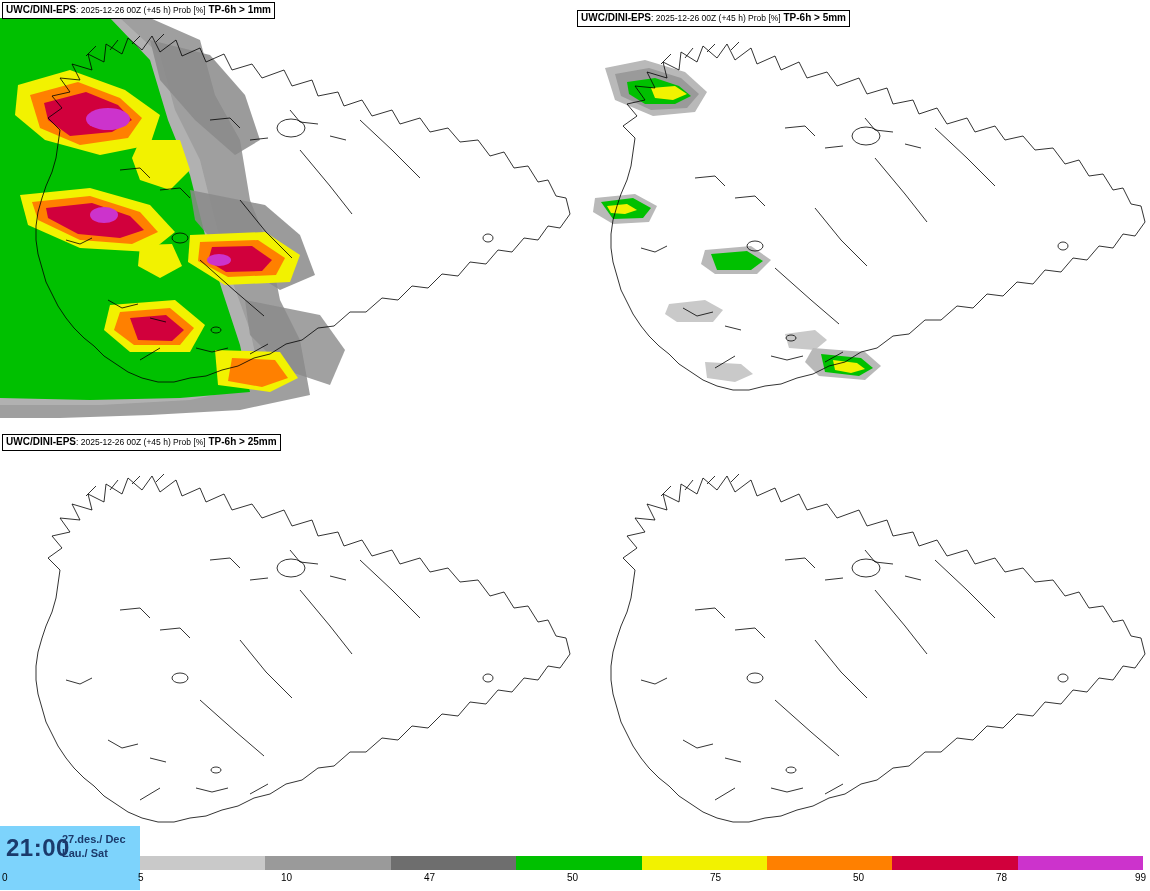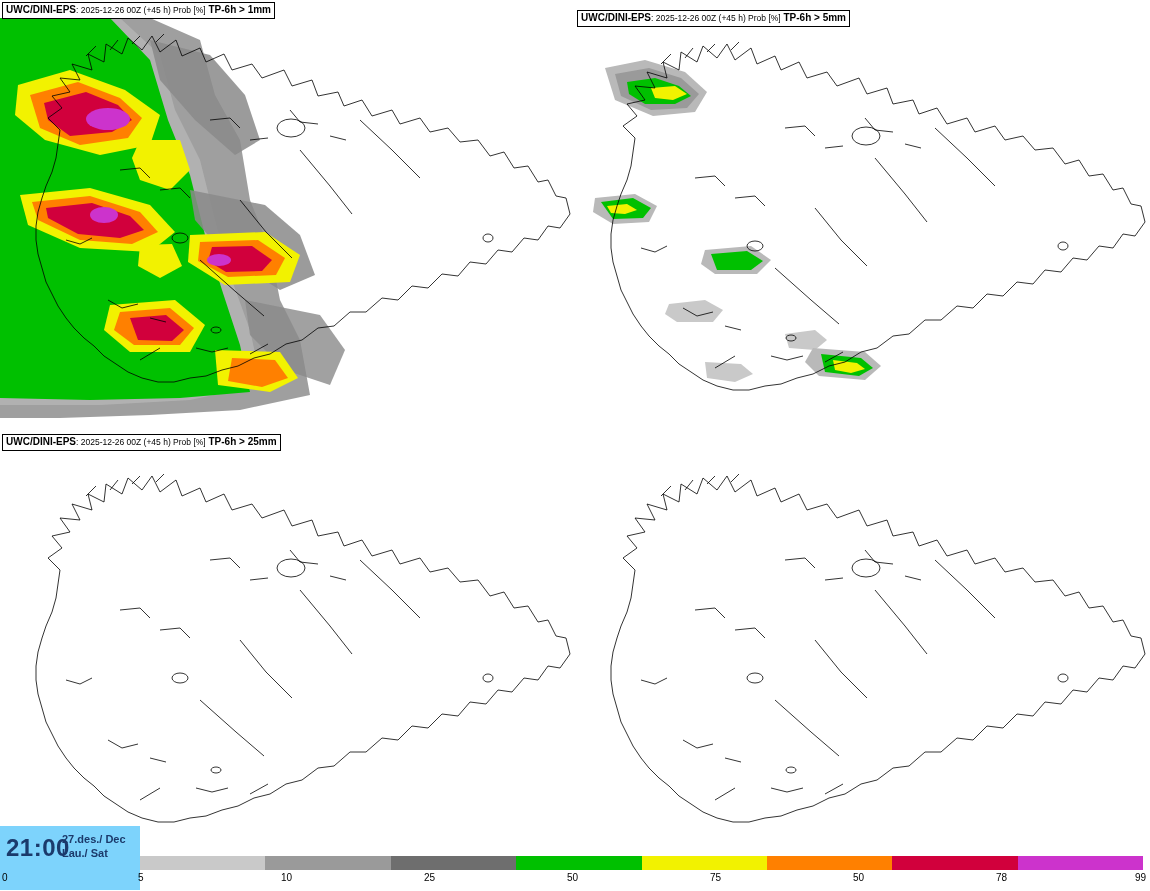--- a/index.html
+++ b/index.html
@@ -245,20 +245,20 @@
     <div style="background:#00c000"></div>
     <div style="background:#f2f200"></div>
     <div style="background:#ff8000"></div>
     <div style="background:#d1003c"></div>
     <div style="background:#cc33cc"></div>
   </div>
 
   <div class="cbticks">
     <span style="left:138px;">5</span>
     <span style="left:281px;">10</span>
-    <span style="left:424px;">25</span>
+    <span style="left:424px;">47</span>
     <span style="left:567px;">50</span>
     <span style="left:710px;">75</span>
     <span style="left:853px;">50</span>
     <span style="left:996px;">78</span>
     <span style="left:1135px;">99</span>
   </div>
 </div>
 
 </body></html>

